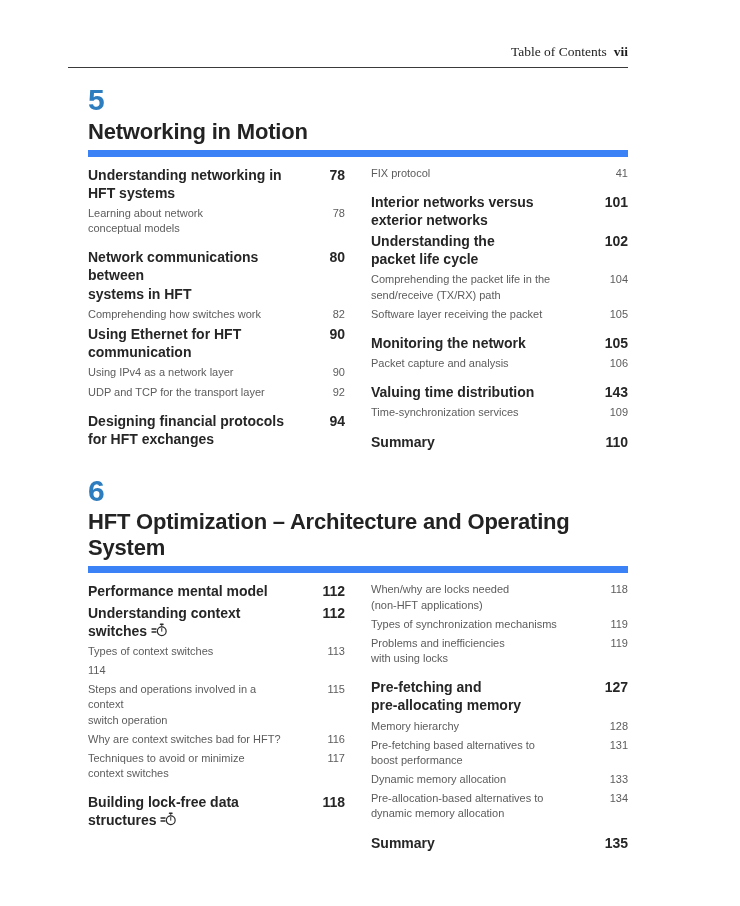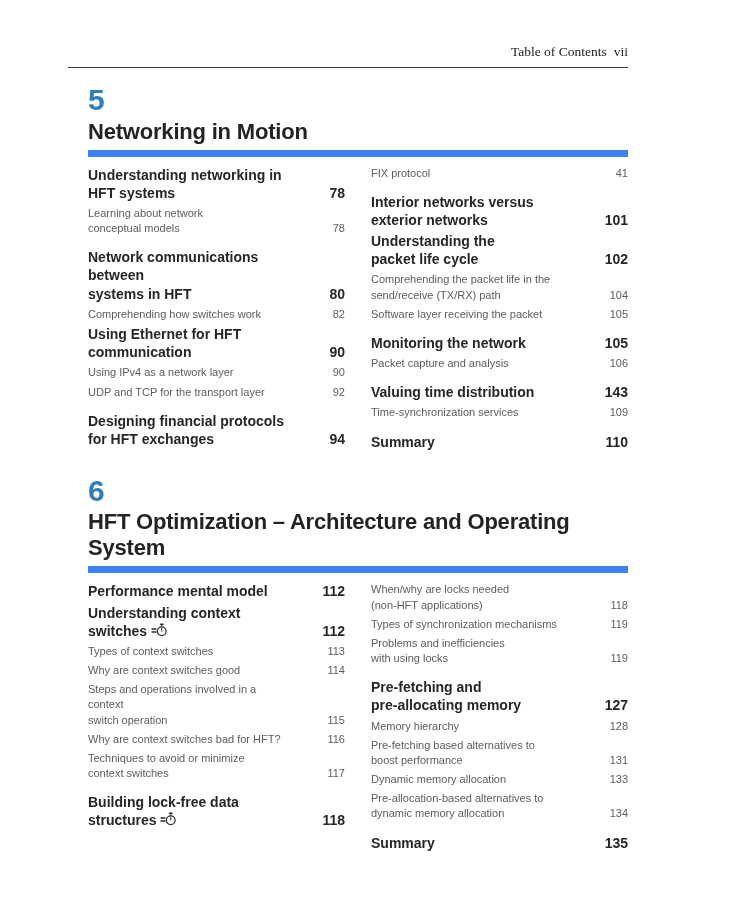--- a/index.html
+++ b/index.html
@@ -9,39 +9,39 @@
     -webkit-font-smoothing:antialiased;
   }
   .page{padding:44px 112px 0 68px;width:560px;}
 
   
   .page-header{
     font-family:"Liberation Serif","DejaVu Serif",serif;
     font-size:13.5px;color:#1c1c1c;text-align:right;
     padding-bottom:7px;border-bottom:1.5px solid #3a3a3a;
   }
-  .page-header .hdr-page{margin-left:7px;}
+  .page-header .hdr-page{margin-left:7px;font-weight:bold;}
 
   
   .chapter{margin-left:20px;margin-top:16px;}
   .chapter + .chapter{margin-top:24px;}
   .ch-number{
     font-size:30px;font-weight:600;line-height:1.05;
     margin:2px 0 3px 0;
   }
   .ch-title{
     font-size:22px;font-weight:700;color:#232323;letter-spacing:-0.2px;
     padding-bottom:5px;border-bottom:7px solid #3b82f6;
   }
 
   
   .cols{display:flex;gap:26px;margin-top:9px;}
   .col{flex:1;min-width:0;}
 
-  .entry{display:flex;align-items:flex-end;gap:8px;}
+  .entry{display:flex;align-items:flex-start;gap:8px;}
   .entry .title{flex:1;white-space:pre-line;}
   .entry .pg{text-align:right;white-space:nowrap;}
 
   .entry.h{font-size:14px;line-height:1.3;font-weight:700;color:#262626;margin-top:12px;}
   .entry.h.tight{margin-top:3px;gap:12px;}
   .entry.s{font-size:11px;line-height:1.38;font-weight:400;color:#5c5c5c;margin-top:4px;}
   .col .entry:first-child{margin-top:0;}
 
   .sw-icon{display:inline;vertical-align:-1px;margin-left:4px;}
 </style>
@@ -165,21 +165,20 @@
       <line x1="21.5" y1="16.5" x2="21.5" y2="11" stroke-width="2"></line>
     </g>
   </svg></span>
               <span class="pg">112</span>
             </div>
             <div class="entry s">
               <span class="title">Types of context switches</span>
               <span class="pg">113</span>
             </div>
             <div class="entry s">
-              <span class="title">Why are context switches good</span>
               <span class="pg">114</span>
             </div>
             <div class="entry s">
               <span class="title">Steps and operations involved in a
 context
 switch operation</span>
               <span class="pg">115</span>
             </div>
             <div class="entry s">
               <span class="title">Why are context switches bad for HFT?</span>

